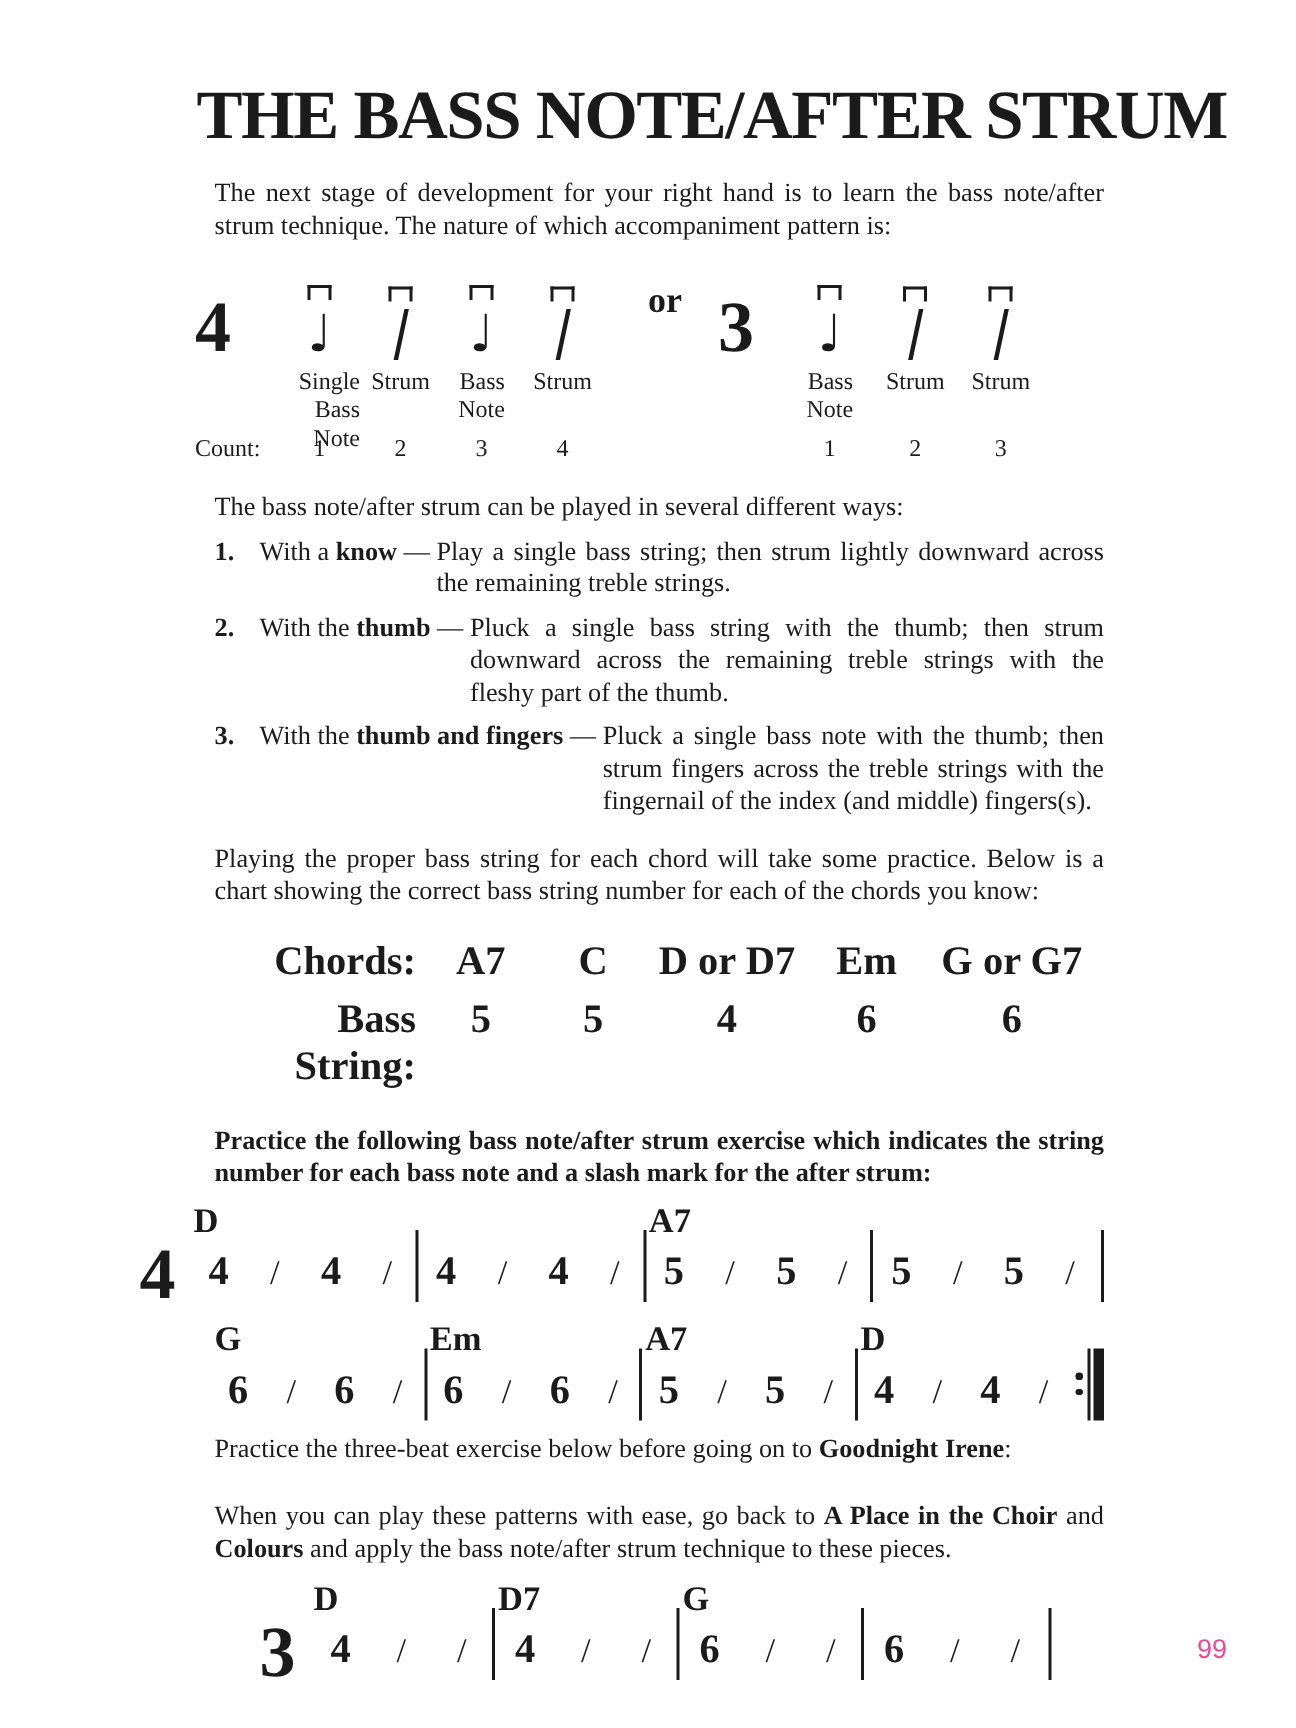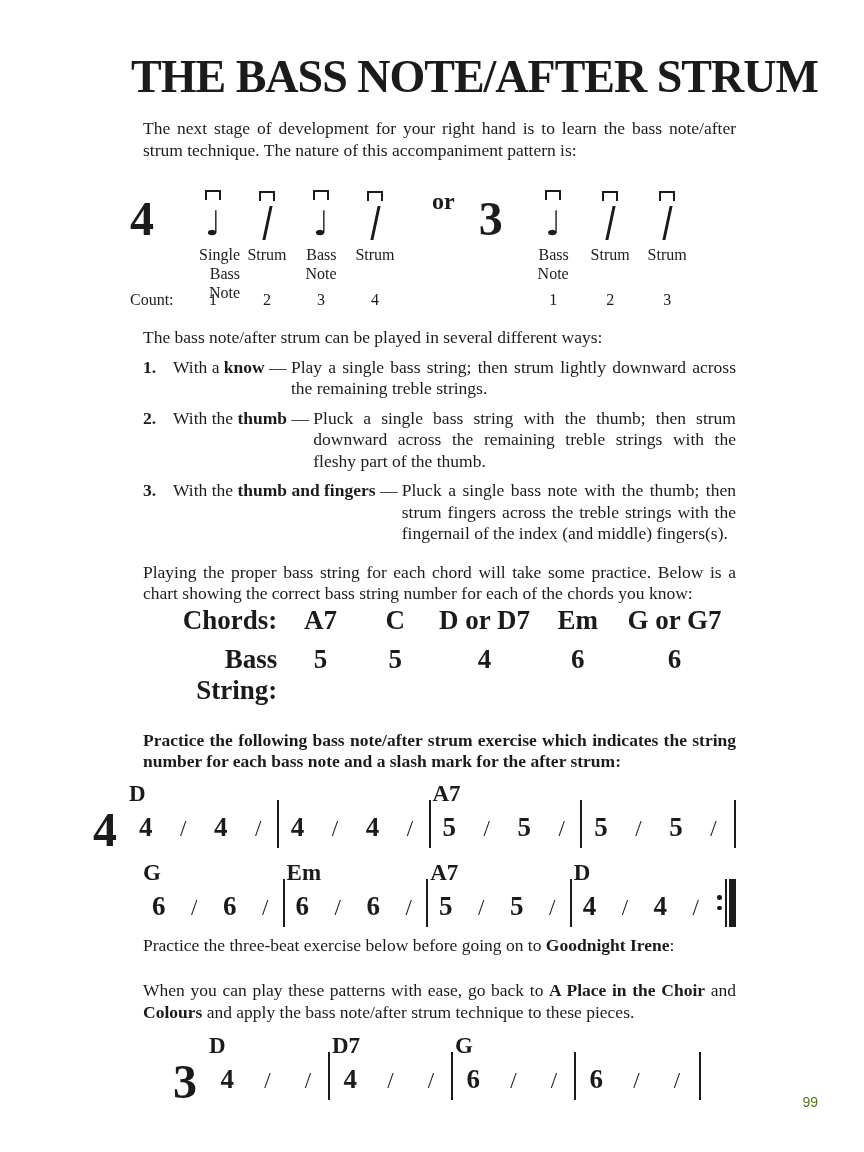--- a/index.html
+++ b/index.html
@@ -33,21 +33,21 @@
 
   
   #ways-intro{margin-top:18px;}
   .li{display:flex;margin-top:8px;font-size:17.5px;line-height:21.5px;}
   .num{flex:none;width:30px;font-weight:bold;}
   .lead{flex:none;white-space:pre;}
   .desc{flex:1;text-align:justify;}
   #chart-intro{margin-top:17px;}
 
   
-  .chordchart{font-weight:bold;font-family:Liberation Serif, serif;}
+  .chordchart{margin-top:20px;font-weight:bold;font-family:Liberation Serif, serif;}
   .crow{display:flex;align-items:baseline;}
   .crow + .crow{margin-top:8px;}
   .rowlabel{width:140px;text-align:right;font-size:27px;}
   .ccol{text-align:center;font-size:27px;}
   .c1{width:90px;} .c2{width:66px;} .c3{width:120px;} .c4{width:74px;} .c5{width:128px;}
 
   #ex1-intro{margin-top:24px;font-weight:bold;}
 
   
   .exline{display:flex;align-items:flex-end;}
@@ -65,31 +65,31 @@
   .rdots{display:flex;flex-direction:column;gap:6px;margin-right:3px;}
   .rdot{width:4.5px;height:4.5px;border-radius:50%;background:#1b1b1b;}
   .rthin{width:2px;height:48px;background:#1b1b1b;margin-right:2.5px;}
   .rthick{width:6.5px;height:48px;background:#1b1b1b;}
   .ex1{margin-left:-50px;margin-top:8px;}
   .ex1 .l2{margin-left:48px;margin-top:14px;}
   .ex2{margin-left:30px;margin-top:10px;}
 
   #choir{margin-top:24px;}
   #threebeat{margin-top:10px;}
-  .pagenum{position:absolute;right:46px;bottom:42px;font-size:14px;color:#4d7c0f;
+  .pagenum{position:absolute;right:46px;bottom:42px;font-size:18px;color:#ec4899;
            font-family:"Liberation Sans",sans-serif;}
 </style>
 </head>
 <body>
 
 <div class="page">
 
   <h1>THE BASS NOTE/AFTER STRUM</h1>
 
-  <p class="para" id="intro">The next stage of development for your right hand is to learn the bass note/after strum technique. The nature of this accompaniment pattern is:</p>
+  <p class="para" id="intro">The next stage of development for your right hand is to learn the bass note/after strum technique. The nature of which accompaniment pattern is:</p>
 
   <div class="rhythm">
     <div class="pattern" id="pattern4">
         <div class="beatcol metercol">
           <div class="symwrap">
             <span class="bigmeter">4</span>
           </div>
           <div class="blbl"></div>
           <div class="bcount countlabel">Count:</div>
         </div>

